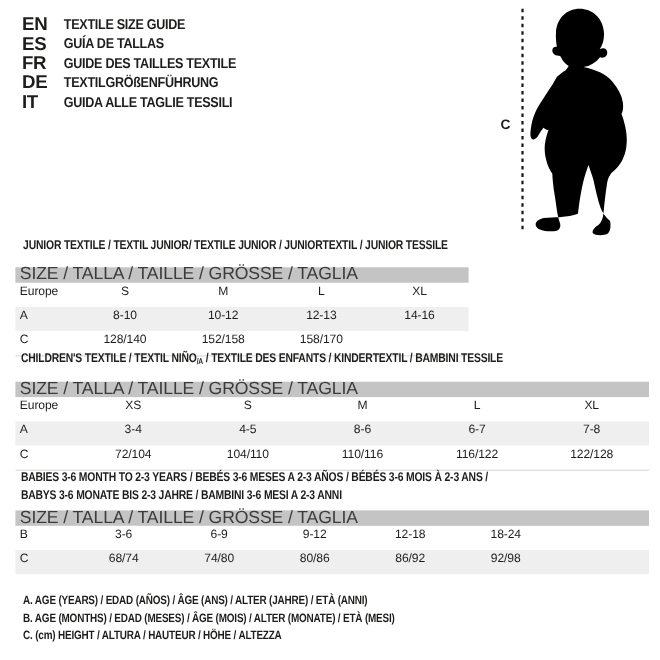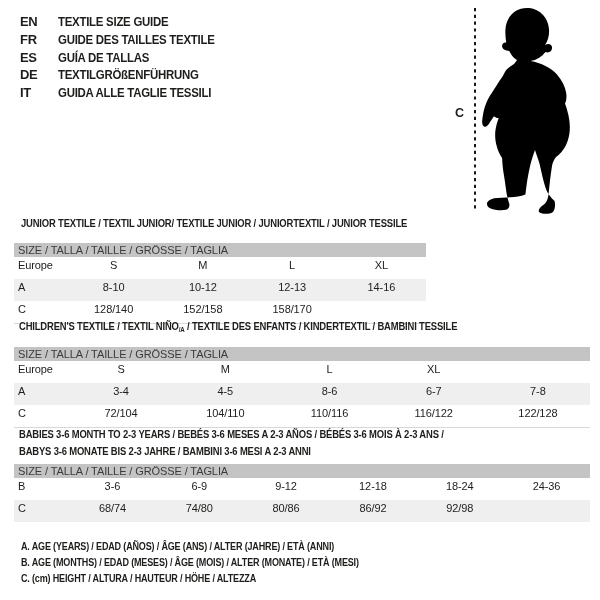--- a/index.html
+++ b/index.html
@@ -5,41 +5,41 @@
   html,body{margin:0;padding:0;}
   body{
     width:600px;height:600px;position:relative;background:#ffffff;
     font-family:"Liberation Sans","DejaVu Sans",sans-serif;
     color:#1d1d1b;overflow:hidden;
     -webkit-font-smoothing:antialiased;
   }
   
   .lang-block{position:absolute;left:20px;top:13px;}
   .lang-row{display:grid;grid-template-columns:38px auto;line-height:17.8px;}
-  .lang-code{font-weight:bold;font-size:13px;letter-spacing:-0.3px;}
+  .lang-code{font-weight:bold;font-size:17px;letter-spacing:-0.3px;}
   .lang-label{font-weight:bold;font-size:13px;letter-spacing:-0.3px;
     transform:scaleX(0.88);transform-origin:left center;white-space:nowrap;}
   
   .figure-svg{position:absolute;left:450px;top:0;width:150px;height:220px;}
   .height-label{position:absolute;left:455px;top:106px;font-weight:bold;font-size:12.5px;}
   
   .sec-heading{position:absolute;font-weight:bold;font-size:11.5px;letter-spacing:-0.2px;
     transform:scaleX(0.82);transform-origin:left top;white-space:nowrap;line-height:17px;}
   .h-junior{left:21px;top:215px;}
   .h-children{left:19px;top:318px;}
   .h-babies{left:19px;top:426px;}
   .sub{font-size:7.5px;vertical-align:-2px;}
   
   .size-table{position:absolute;left:14px;}
   .t1{top:243px;width:412px;}
   .t2{top:347px;width:576px;}
   .t3{top:464px;width:576px;}
   .t-underline{border-bottom:1px solid #d8d8d8;}
   .thead{height:14px;line-height:14px;background:#c4c4c4;color:#3b3b3b;
-    font-size:11px;padding-left:4px;letter-spacing:-0.1px;}
+    font-size:16px;padding-left:4px;letter-spacing:-0.1px;}
   .trow{display:grid;height:22px;line-height:17px;font-size:11px;}
   .trow.shaded{background:#efefef;}
   .cols-5{grid-template-columns:55px repeat(4,1fr);}
   .cols-6{grid-template-columns:55px repeat(5,1fr);}
   .cols-7{grid-template-columns:55px repeat(6,1fr);}
   .tcell{text-align:center;letter-spacing:-0.1px;}
   .tcell.label{text-align:left;padding-left:4px;}
   
   .footnotes{position:absolute;left:21px;top:539px;}
   .footnote-line{font-weight:bold;font-size:11px;line-height:15.8px;letter-spacing:-0.2px;
@@ -47,26 +47,26 @@
 </style>
 </head>
 <body>
 
 <div class="lang-block">
   <div class="lang-row">
     <span class="lang-code">EN</span>
     <span class="lang-label">TEXTILE SIZE GUIDE</span>
   </div>
   <div class="lang-row">
+    <span class="lang-code">ES</span>
+    <span class="lang-label">GUÍA DE TALLAS</span>
+  </div>
+  <div class="lang-row">
     <span class="lang-code">FR</span>
     <span class="lang-label">GUIDE DES TAILLES TEXTILE</span>
-  </div>
-  <div class="lang-row">
-    <span class="lang-code">ES</span>
-    <span class="lang-label">GUÍA DE TALLAS</span>
   </div>
   <div class="lang-row">
     <span class="lang-code">DE</span>
     <span class="lang-label">TEXTILGRÖßENFÜHRUNG</span>
   </div>
   <div class="lang-row">
     <span class="lang-code">IT</span>
     <span class="lang-label">GUIDA ALLE TAGLIE TESSILI</span>
   </div>
 </div>
@@ -158,20 +158,21 @@
     </div>
   </div>
 
 <div class="sec-heading h-children">
   <span>CHILDREN'S TEXTILE / TEXTIL NIÑO</span><span class="sub">/A</span><span> / TEXTILE DES ENFANTS / KINDERTEXTIL / BAMBINI TESSILE</span>
 </div>
 <div class="size-table t2 t-underline">
   <div class="thead">SIZE / TALLA / TAILLE / GRÖSSE / TAGLIA</div>
 <div class="trow cols-6">
       <div class="tcell label">Europe</div>
+      <div class="tcell">XS</div>
       <div class="tcell">S</div>
       <div class="tcell">M</div>
       <div class="tcell">L</div>
       <div class="tcell">XL</div>
     </div>
     <div class="trow cols-6 shaded">
       <div class="tcell label">A</div>
       <div class="tcell">3-4</div>
       <div class="tcell">4-5</div>
       <div class="tcell">8-6</div>
@@ -194,21 +195,20 @@
 </div>
 <div class="size-table t3">
   <div class="thead">SIZE / TALLA / TAILLE / GRÖSSE / TAGLIA</div>
 <div class="trow cols-7">
       <div class="tcell label">B</div>
       <div class="tcell">3-6</div>
       <div class="tcell">6-9</div>
       <div class="tcell">9-12</div>
       <div class="tcell">12-18</div>
       <div class="tcell">18-24</div>
-      <div class="tcell">24-36</div>
     </div>
     <div class="trow cols-7 shaded">
       <div class="tcell label">C</div>
       <div class="tcell">68/74</div>
       <div class="tcell">74/80</div>
       <div class="tcell">80/86</div>
       <div class="tcell">86/92</div>
       <div class="tcell">92/98</div>
     </div>
   </div>

